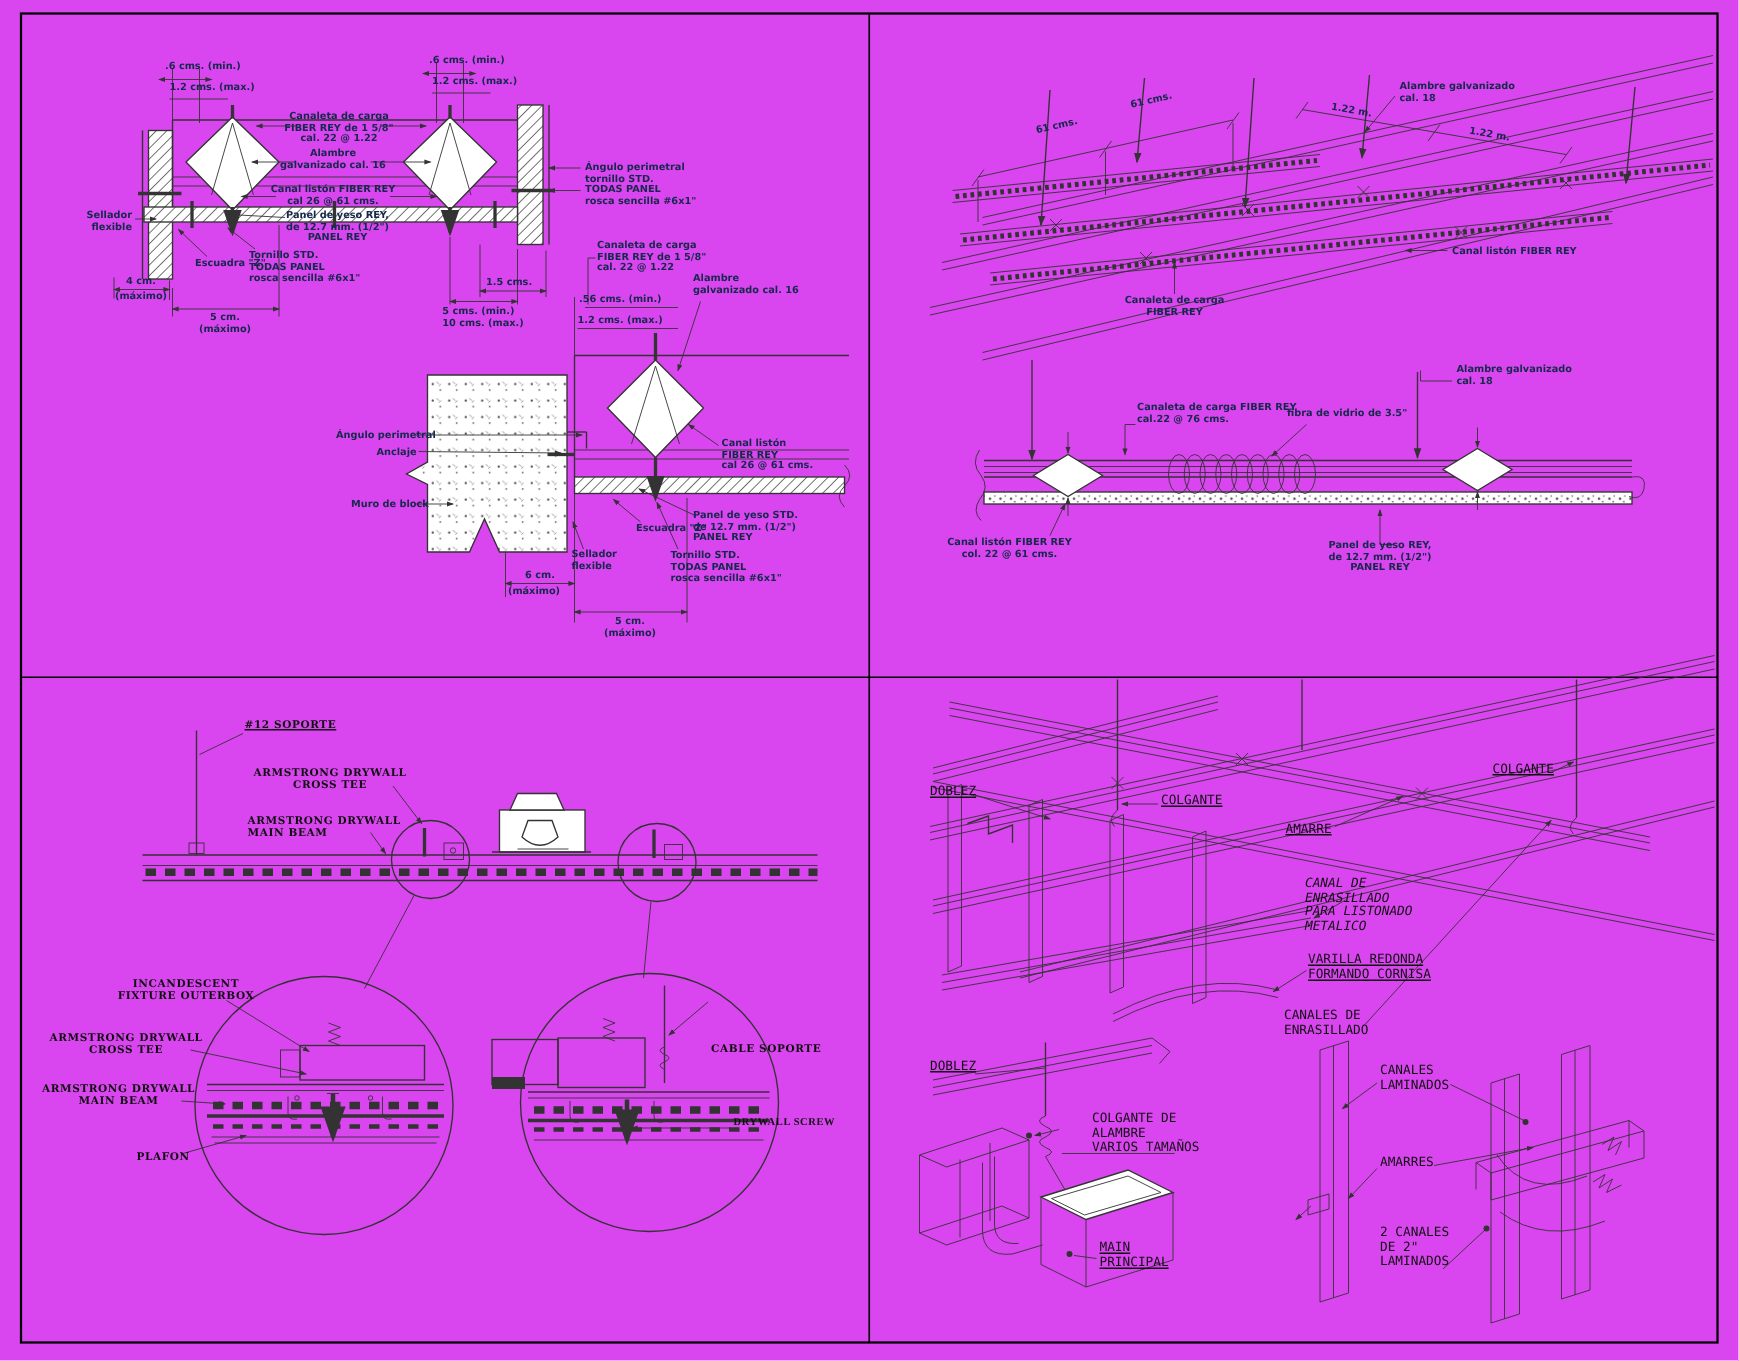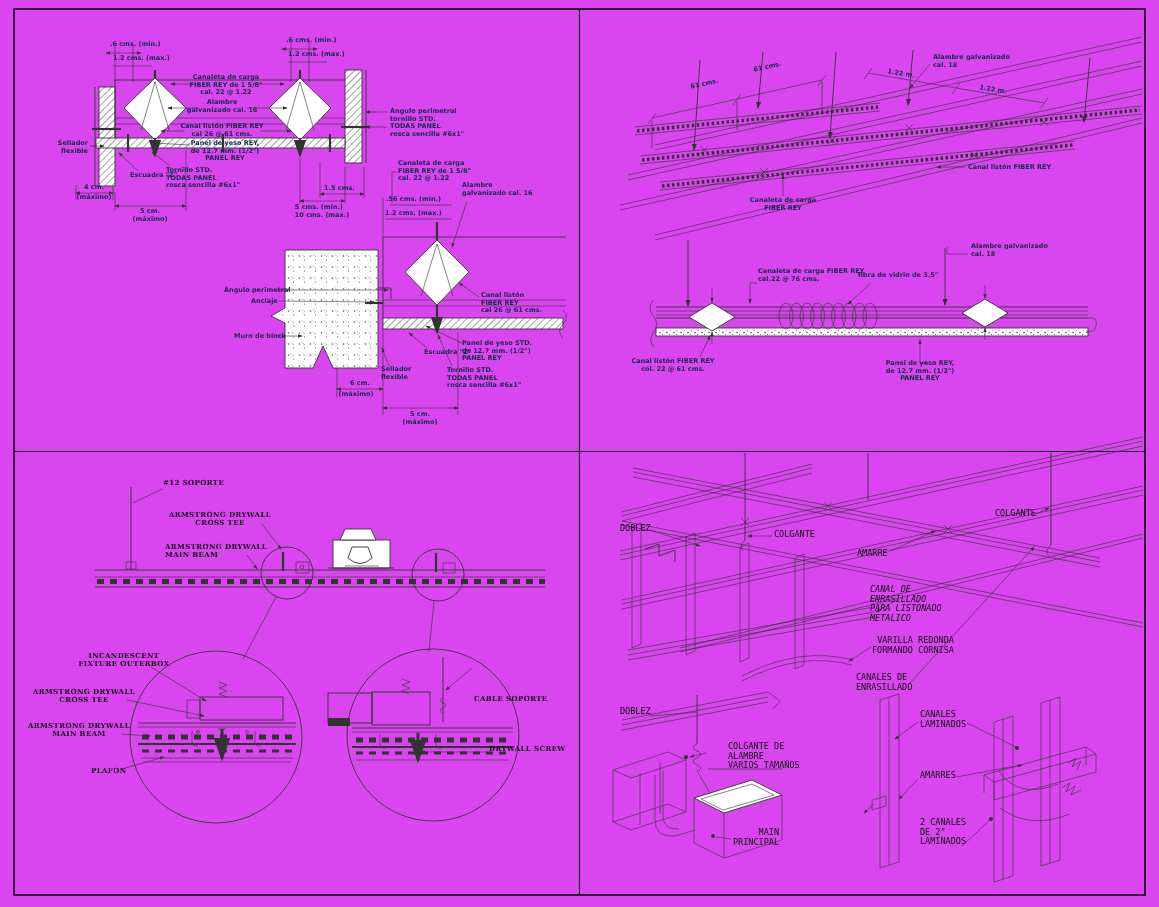--- a/index.html
+++ b/index.html
@@ -1,21 +1,21 @@
 <!DOCTYPE html>
 <html><head>
 <meta charset="utf-8">
 <style>
   html,body{margin:0;padding:0;background:#fff;}
   .page{position:relative;width:1159px;height:907px;background:#d946ef;overflow:hidden;
         font-family:"DejaVu Sans",sans-serif;}
   .page svg{position:absolute;left:0;top:0;}
   .labels-layer{position:absolute;left:0;top:0;width:1159px;height:907px;}
   .lbl{position:absolute;white-space:pre-line;pointer-events:none;transform-origin:0 0;}
-  .u{text-align:right;}
+  .u{text-decoration:underline;}
   
   #labels-tl .lbl,#labels-tr .lbl{font:bold 6.5px/1.18 "DejaVu Sans",sans-serif;color:#16294d;}
   
   #labels-bl .lbl{font:bold 7px/1.12 "DejaVu Serif",serif;color:#101010;letter-spacing:.4px;}
   
   #labels-br .lbl{font:8.5px/1.12 "DejaVu Sans Mono",monospace;color:#101010;}
   
   .art{stroke:#333;fill:none;stroke-width:.9;}
   .frame{stroke:#000;fill:none;stroke-width:1.5;}
   .div{stroke:#000;stroke-width:1.1;}
@@ -531,21 +531,21 @@
       <div class="lbl" style="left: 165px; top: 543px;">ARMSTRONG DRYWALL
 MAIN BEAM</div>
       <div class="lbl" style="left: 112px; top: 652px; text-align: center; transform: translateX(-50%); margin-left: 12px;">INCANDESCENT
 FIXTURE OUTERBOX</div>
       <div class="lbl" style="left: 84px; top: 688px; text-align: center; transform: translateX(-50%);">ARMSTRONG DRYWALL
 CROSS TEE</div>
       <div class="lbl" style="left: 79px; top: 722px; text-align: center; transform: translateX(-50%);">ARMSTRONG DRYWALL
 MAIN BEAM</div>
       <div class="lbl" style="left: 91px; top: 767px;">PLAFON</div>
       <div class="lbl" style="left: 474px; top: 659px; margin-top: 36px;">CABLE SOPORTE</div>
-      <div class="lbl" style="left: 489px; top: 745px;">DRYWALL SCREW</div>
+      <div class="lbl" style="left: 489px; top: 745px; font-family: Liberation Serif, serif;">DRYWALL SCREW</div>
     </div>
 <div class="labels-layer" id="labels-br">
       <div class="lbl u" style="left: 620px; top: 524px;">DOBLEZ</div>
       <div class="lbl u" style="left: 774px; top: 530px;">COLGANTE</div>
       <div class="lbl u" style="left: 857px; top: 549px;">AMARRE</div>
       <div class="lbl u" style="left: 995px; top: 509px;">COLGANTE</div>
       <div class="lbl" style="left: 870px; top: 585px; font-style: italic;">CANAL DE
 ENRASILLADO
 PARA LISTONADO
 METALICO</div>

